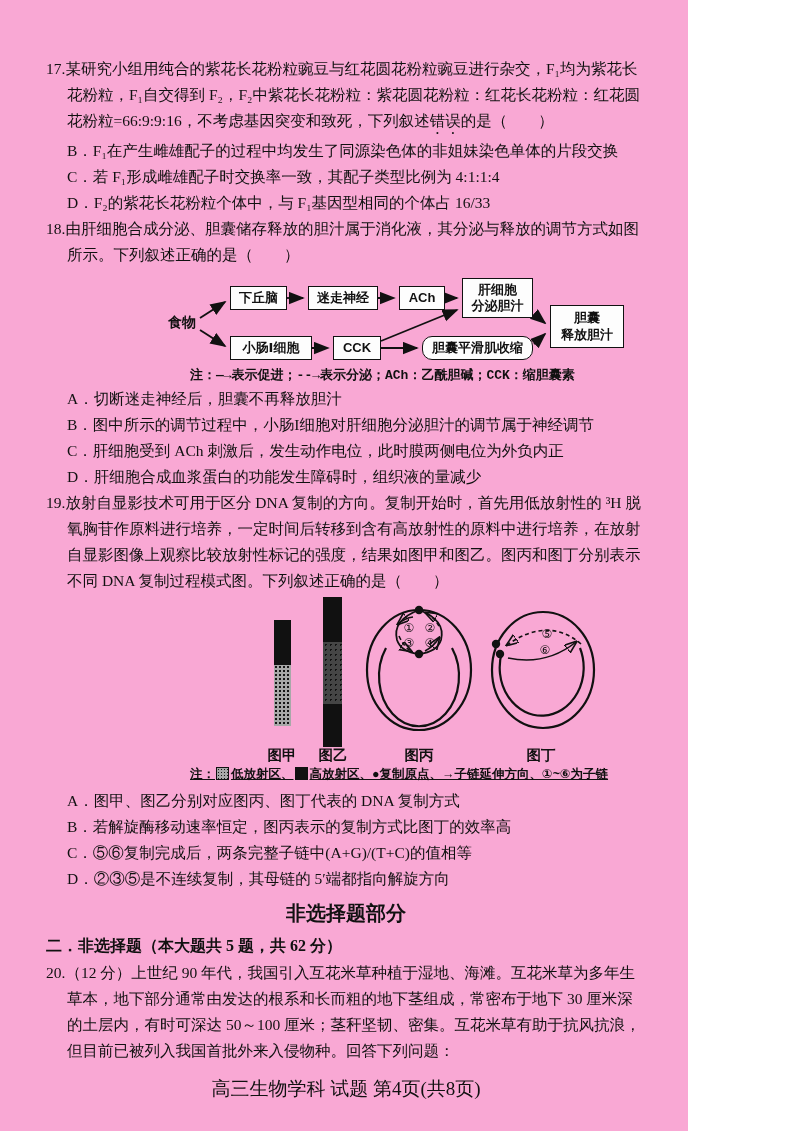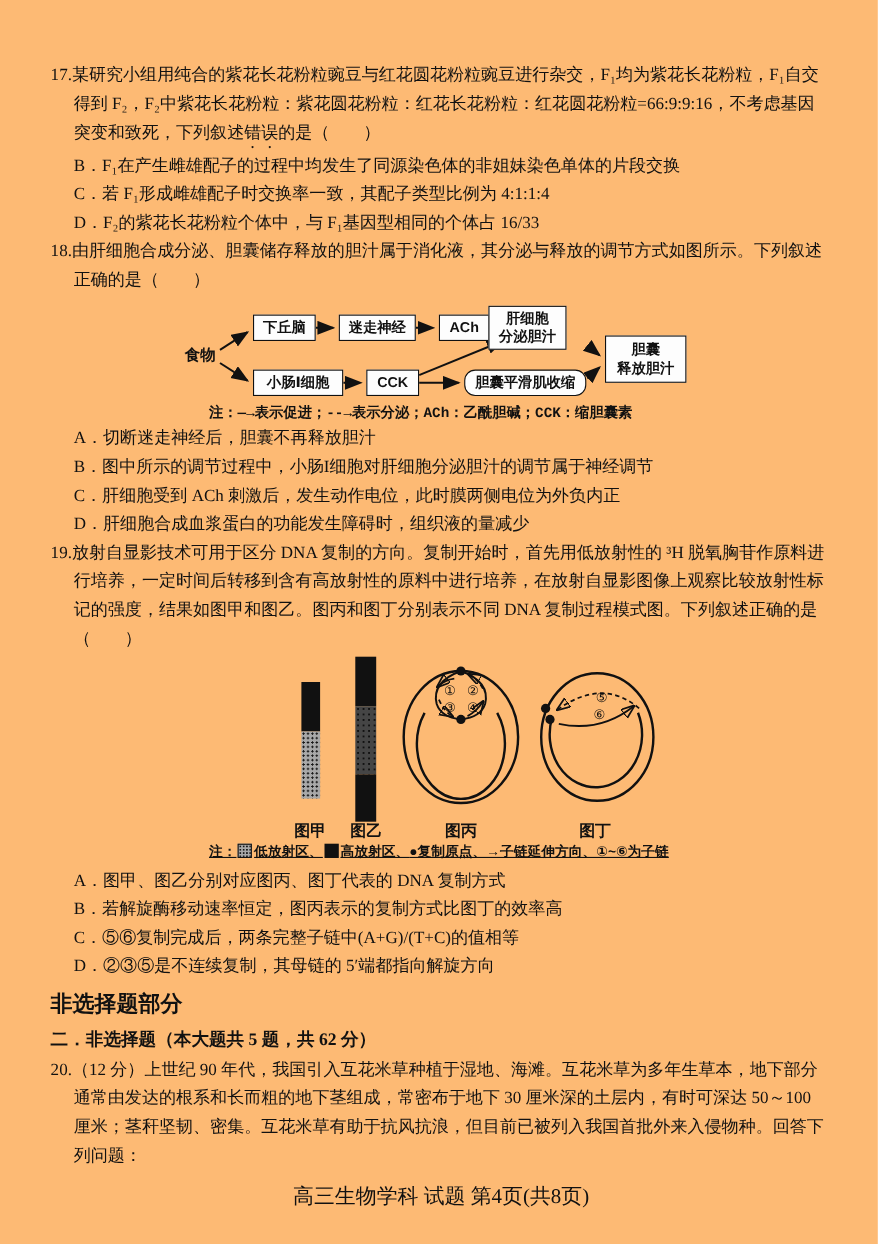--- a/index.html
+++ b/index.html
@@ -1,18 +1,18 @@
 <!DOCTYPE html>
 <html><head>
 <meta charset="utf-8">
 <style>
   html,body{margin:0;padding:0;background:#ffffff;}
   .page{
-    width:798px;height:1131px;box-sizing:border-box;position:relative;
-    background:#fdba74;color:#111;
+    width:688px;height:1131px;box-sizing:border-box;position:relative;
+    background:#f9a8d4;color:#111;
     font-family:"Liberation Serif","DejaVu Serif",serif;
     padding:56px 42px 0 46px;overflow:hidden;
   }
   p{margin:0;font-size:15.5px;line-height:26px;}
   .hang{padding-left:21px;text-indent:-21px;}
   .opt{padding-left:21px;}
   .emph{
     text-emphasis:filled dot;-webkit-text-emphasis:filled dot;
     text-emphasis-position:under right;-webkit-text-emphasis-position:under;
   }
@@ -44,21 +44,21 @@
   .sw{display:inline-block;width:13px;height:13px;vertical-align:-2px;
     margin:0 2px 0 1px;box-sizing:border-box;}
   .sw-low{border:1px solid #111;background-color:#a8a8a8;
     background-image:radial-gradient(#161616 1px,transparent 1px);
     background-size:3px 3px;}
   .sw-high{background:#111;}
   .circ-svg{position:absolute;}
   .circ-svg path,.circ-svg ellipse{fill:none;stroke:#111;}
   .circ-svg text{font-size:12px;font-family:"DejaVu Sans",sans-serif;fill:#111;}
   
-  .part-title{font-size:20px;font-weight:bold;margin:8px 0 6px 0;
+  .part-title{font-size:20px;font-weight:bold;text-align:center;margin:8px 0 6px 0;
     line-height:26px;}
   .part-sub{font-weight:bold;font-size:16px;line-height:28px;}
   .footer{text-align:center;font-size:19px;margin-top:16px;line-height:18px;}
 </style>
 </head>
 <body>
 
 <div class="page">
 
   <section>
@@ -88,21 +88,21 @@
           <path d="M225,76 L261,76" marker-end="url(#arw18)"></path>
           <path d="M225,69 L301,38" marker-end="url(#arw18)"></path>
           <path d="M378,42 L389,51" marker-end="url(#arw18)"></path>
           <path d="M378,72 L389,62" marker-end="url(#arw18)"></path>
         </g>
       </svg>
       <span class="fc-label" style="left:12px;top:42px;">食物</span>
       <div class="fc-box" style="left:74px;top:14px;width:57px;height:24px;">下丘脑</div>
       <div class="fc-box" style="left:152px;top:14px;width:70px;height:24px;">迷走神经</div>
       <div class="fc-box" style="left:243px;top:14px;width:46px;height:24px;">ACh</div>
-      <div class="fc-box" style="left:288px;top:6px;width:71px;height:40px;">肝细胞
+      <div class="fc-box" style="left:306px;top:6px;width:71px;height:40px;">肝细胞
 分泌胆汁</div>
       <div class="fc-box" style="left:74px;top:64px;width:82px;height:24px;">小肠Ⅰ细胞</div>
       <div class="fc-box" style="left:177px;top:64px;width:48px;height:24px;">CCK</div>
       <div class="fc-box" style="left:266px;top:64px;width:111px;height:24px;border-radius:10px;">胆囊平滑肌收缩</div>
       <div class="fc-box" style="left:394px;top:33px;width:74px;height:43px;">胆囊
 释放胆汁</div>
     </div>
     <p class="note">注：—→表示促进；--→表示分泌；ACh：乙酰胆碱；CCK：缩胆囊素</p>
 
     <p class="opt">A．切断迷走神经后，胆囊不再释放胆汁</p>

